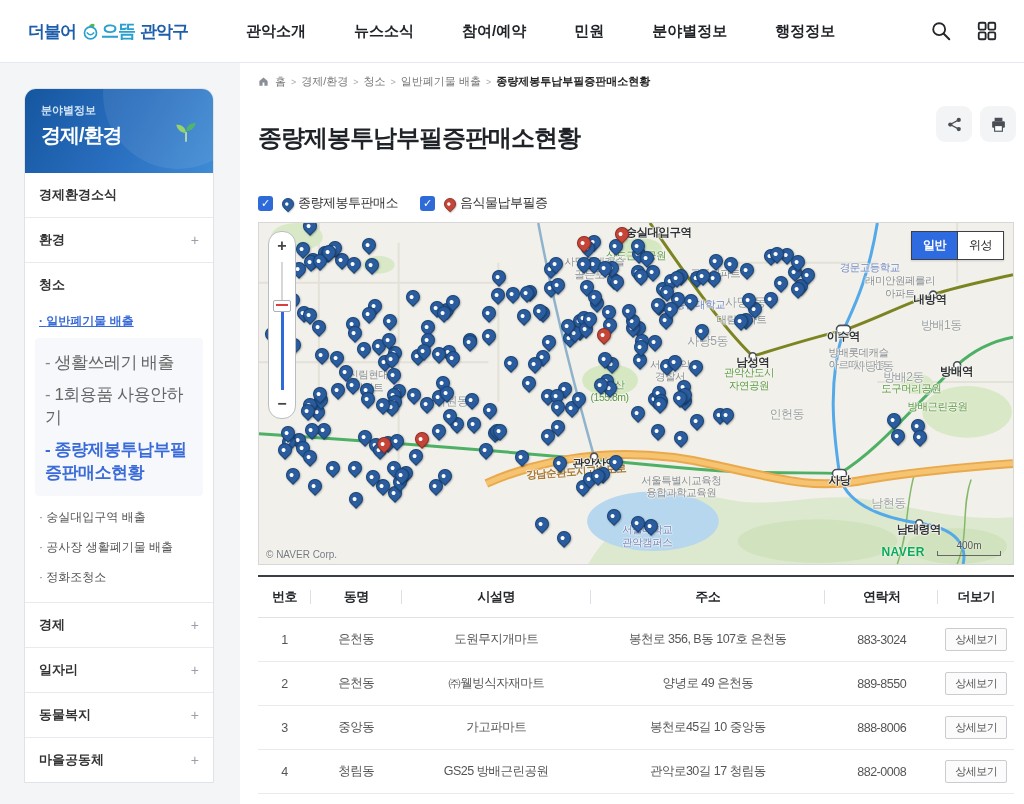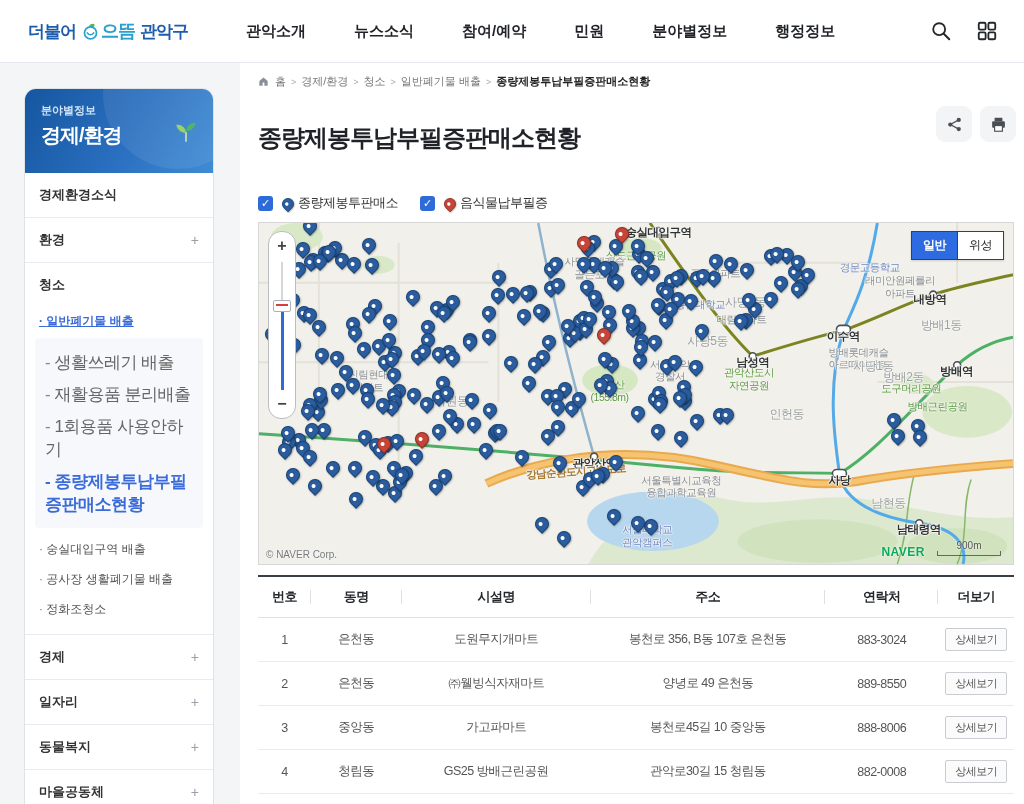--- a/index.html
+++ b/index.html
@@ -176,21 +176,20 @@
         <span>환경</span>
         <span class="sb-plus">+</span>
       </div>
       <div class="sb-item">
         <span>청소</span>
       </div>
       <div class="sb-sub">
         <div class="sb-active-link">일반폐기물 배출</div>
         <div class="sb-subbox">
           <div class="sb-subitem">생활쓰레기 배출</div>
-          <div class="sb-subitem">재활용품 분리배출</div>
           <div class="sb-subitem">1회용품 사용안하기</div>
           <div class="sb-subitem active">종량제봉투납부필증판매소현황</div>
         </div>
         <div class="sb-sibling">숭실대입구역 배출</div>
         <div class="sb-sibling">공사장 생활폐기물 배출</div>
         <div class="sb-sibling">정화조청소</div>
       </div>
       <div class="sb-item">
         <span>경제</span>
         <span class="sb-plus">+</span>
@@ -325,21 +324,21 @@
   </div>
 
   <div class="map-toggle">
     <div class="mt-btn on">일반</div>
     <div class="mt-btn off">위성</div>
   </div>
 
   <div class="map-attr">© NAVER Corp.</div>
   <div class="map-brand">NAVER</div>
   <div class="map-scale">
-    <div class="lbl">900m</div>
+    <div class="lbl">400m</div>
     <div class="bar"></div>
   </div>
   <div id="map-overlays">
       <div class="mlabel station" style="left: 53%; top: 1%;">숭실대입구역</div>
       <div class="mlabel park" style="left: 50%; top: 7.5%;">상도근린공원</div>
       <div class="mlabel poi" style="left: 44.5%; top: 9.5%;">사당롯데캐슬
 골든포레</div>
       <div class="mlabel poi" style="left: 60.5%; top: 13%;">극동아파트</div>
       <div class="mlabel school" style="left: 81%; top: 11%;">경문고등학교</div>
       <div class="mlabel poi" style="left: 85%; top: 15%;">래미안원페를리
@@ -672,21 +671,21 @@
         <td>중앙동</td>
         <td>가고파마트</td>
         <td>봉천로45길 10 중앙동</td>
         <td>888-8006</td>
         <td><span class="detail-btn">상세보기</span></td>
       </tr>
       <tr>
         <td>4</td>
         <td>청림동</td>
         <td>GS25 방배근린공원</td>
-        <td>관악로30길 15 청림동</td>
+        <td>관악로30길 17 청림동</td>
         <td>882-0008</td>
         <td><span class="detail-btn">상세보기</span></td>
       </tr>
       <tr>
         <td>5</td>
         <td>청림동</td>
         <td>현대할인마트</td>
         <td>관악로 304 청림동</td>
         <td>874-5440</td>
         <td></td>

